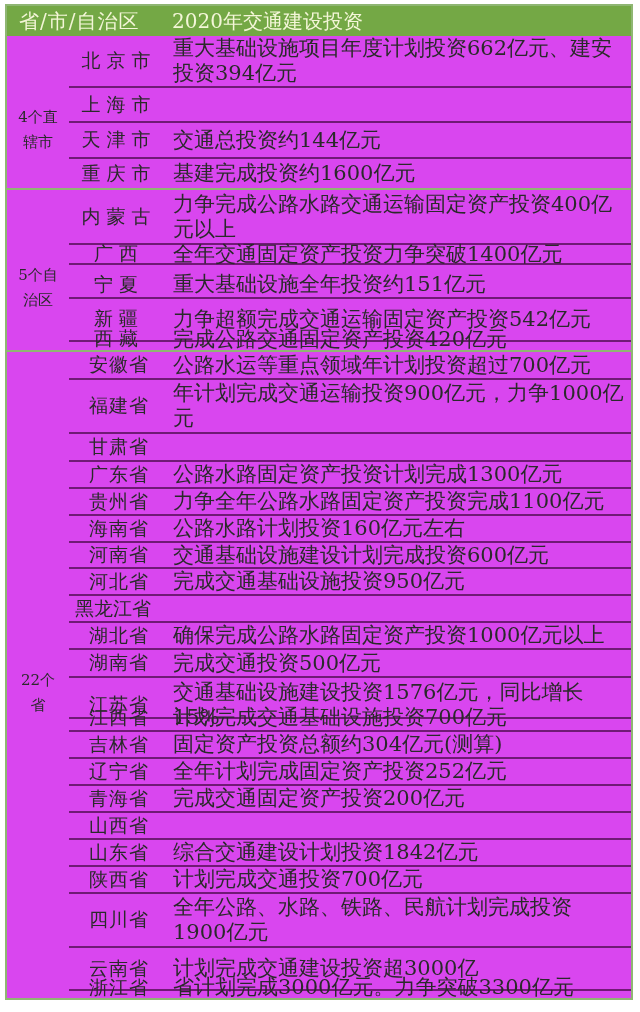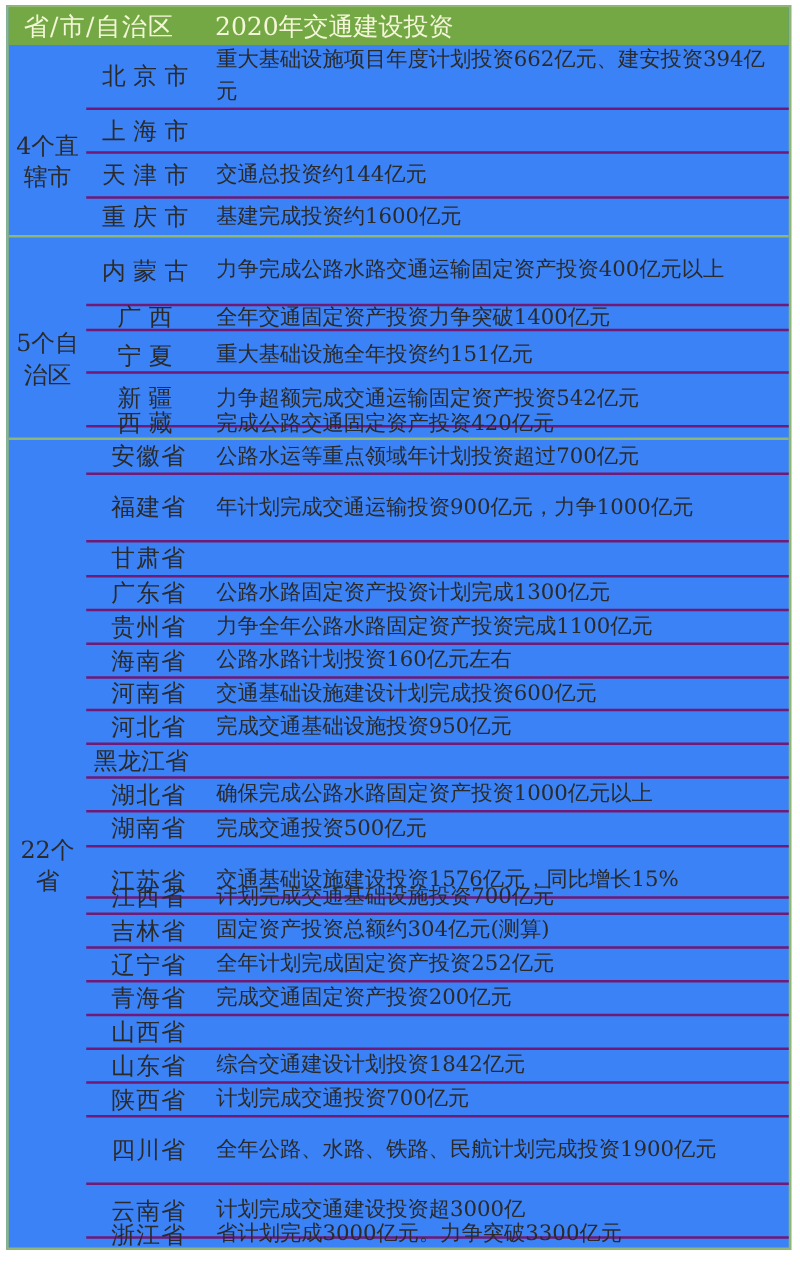--- a/index.html
+++ b/index.html
@@ -16,21 +16,21 @@
       color: #2a2a2a;
     }
     .table {
       position: absolute;
       left: 5px;
       top: 4px;
       width: 628px;
       height: 996px;
       border: 2px solid #8fb673;
       box-sizing: border-box;
-      background: #3b82f6;
+      background: #d946ef;
     }
     .header {
       position: absolute;
       left: 0; top: 0; right: 0;
       height: 30px;
       background: #74a845;
       color: #f4f6d8;
       font-size: 20px;
       line-height: 30px;
       white-space: nowrap;
@@ -53,21 +53,21 @@
     .group.first { border-top: none; }
     .group-label {
       position: absolute;
       left: 0;
       width: 62px;
       top: 0; bottom: 0;
       display: flex;
       align-items: center;
       justify-content: center;
       text-align: center;
-      font-size: 19px;
+      font-size: 15px;
       line-height: 25px;
       margin-top: 36px;
     }
     .row {
       position: absolute;
       left: 62px;
       right: 0;
       box-sizing: border-box;
       border-bottom: 2px solid #701a75;
     }
@@ -86,21 +86,21 @@
     }
     .row .name.narrow { letter-spacing: 0; justify-content: flex-start; padding-left: 6px; }
     .row .name.wide { letter-spacing: 6px; }
     .row .val {
       position: absolute;
       left: 104px;
       right: 6px;
       top: 0; bottom: 0;
       display: flex;
       align-items: center;
-      font-size: 17px;
+      font-size: 21px;
       line-height: 25px;
     }
   </style>
 </head>
 <body>
 
 <div class="table">
   <div class="header">
     <span class="h1">省/市/自治区</span>
     <span class="h2">2020年交通建设投资</span>

